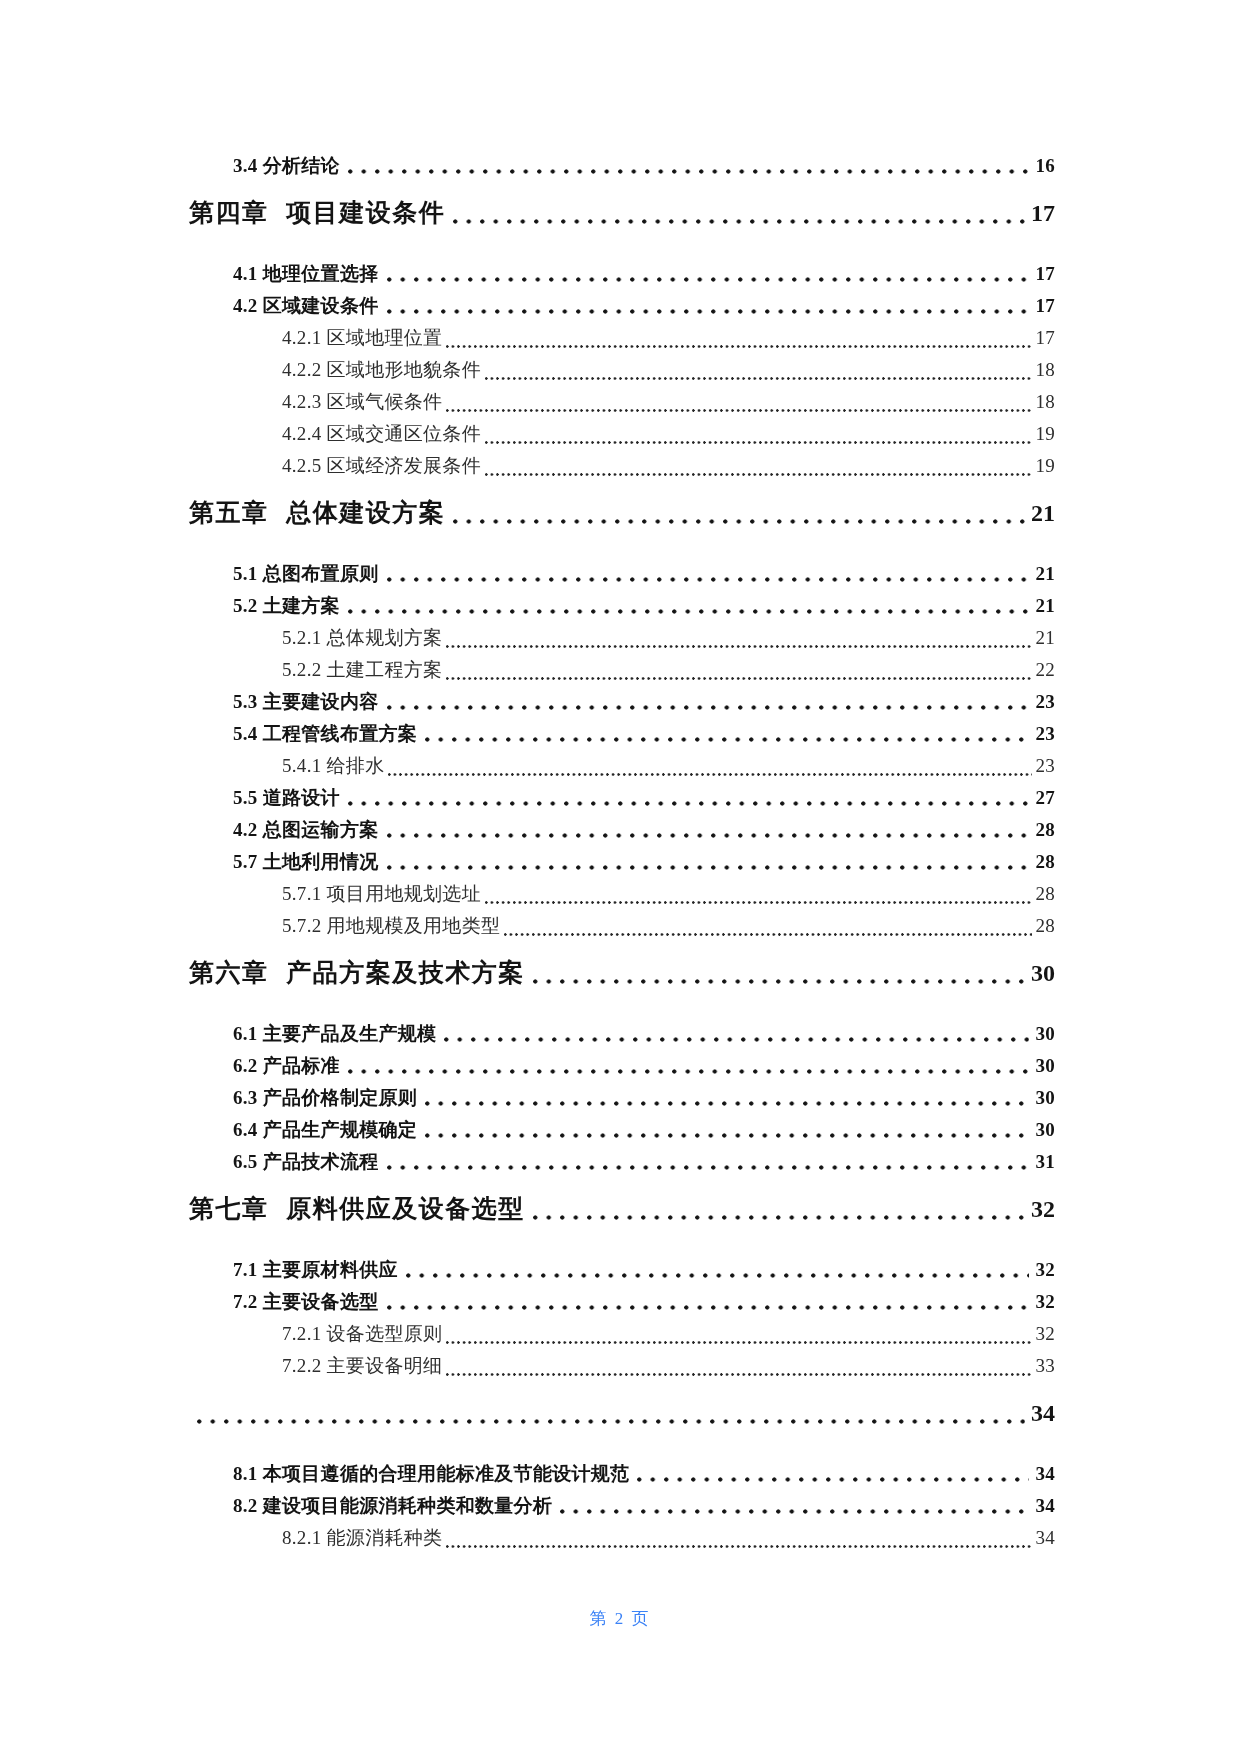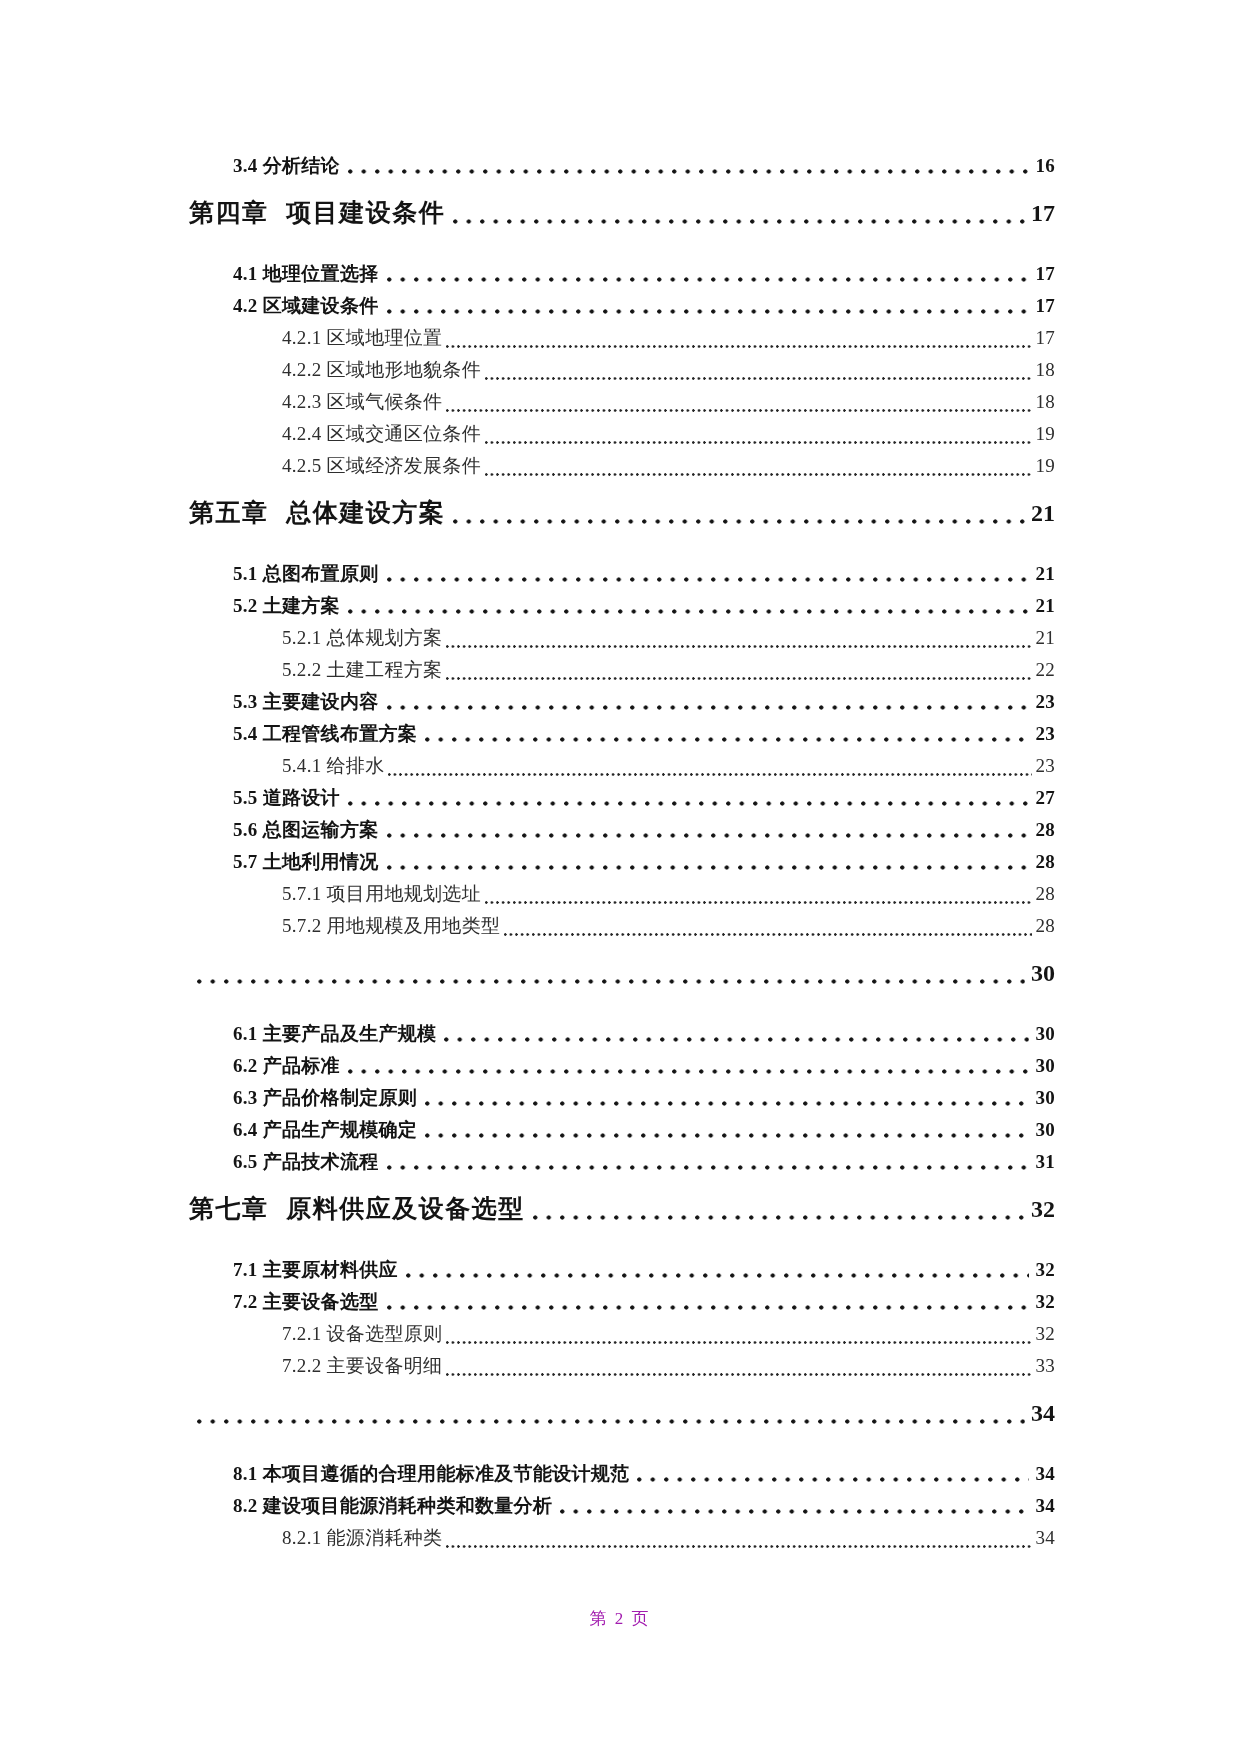--- a/index.html
+++ b/index.html
@@ -89,21 +89,21 @@
     background-position: left bottom;
   }
   .page-footer {
     position: absolute;
     top: 1603px;
     left: 0;
     width: 100%;
     text-align: center;
     font-size: 17px;
     line-height: 32px;
-    color: #a21caf;
+    color: #3b82f6;
     letter-spacing: 2px;
   }
 </style>
 </head>
 <body>
 
 <div class="doc-page">
 
   <main class="toc" id="toc-rows">
       <div class="toc-row l2">
@@ -190,40 +190,41 @@
       <span class="toc-label">5.4.1 给排水</span>
       <span class="toc-leader"></span>
       <span class="toc-page">23</span>
     </div>
       <div class="toc-row l2">
       <span class="toc-label">5.5 道路设计</span>
       <span class="toc-leader"></span>
       <span class="toc-page">27</span>
     </div>
       <div class="toc-row l2">
-      <span class="toc-label">5.6 总图运输方案</span>
+      <span class="toc-label">4.2 总图运输方案</span>
       <span class="toc-leader"></span>
       <span class="toc-page">28</span>
     </div>
       <div class="toc-row l2">
       <span class="toc-label">5.7 土地利用情况</span>
       <span class="toc-leader"></span>
       <span class="toc-page">28</span>
     </div>
       <div class="toc-row l3">
       <span class="toc-label">5.7.1 项目用地规划选址</span>
       <span class="toc-leader"></span>
       <span class="toc-page">28</span>
     </div>
       <div class="toc-row l3">
       <span class="toc-label">5.7.2 用地规模及用地类型</span>
       <span class="toc-leader"></span>
       <span class="toc-page">28</span>
     </div>
       <div class="toc-row l1">
+      <span class="toc-label">第六章 产品方案及技术方案</span>
       <span class="toc-leader"></span>
       <span class="toc-page">30</span>
     </div>
       <div class="toc-row l2">
       <span class="toc-label">6.1 主要产品及生产规模</span>
       <span class="toc-leader"></span>
       <span class="toc-page">30</span>
     </div>
       <div class="toc-row l2">
       <span class="toc-label">6.2 产品标准</span>

